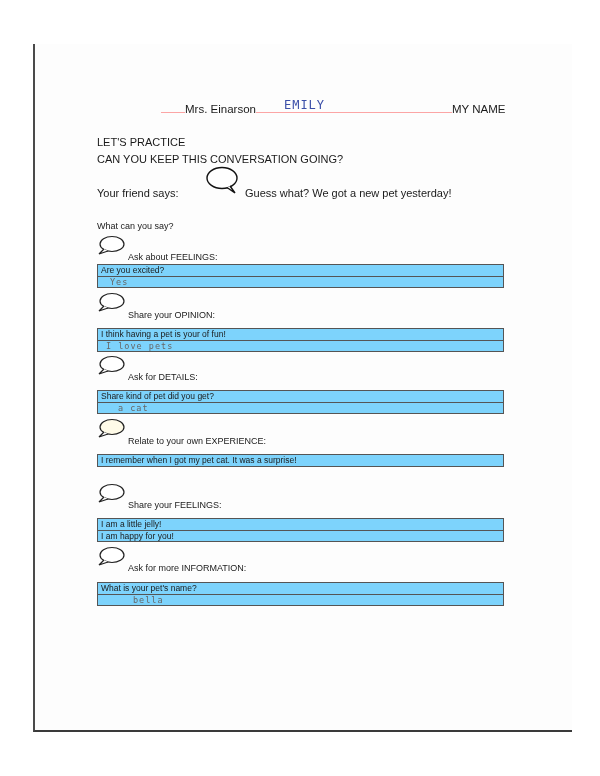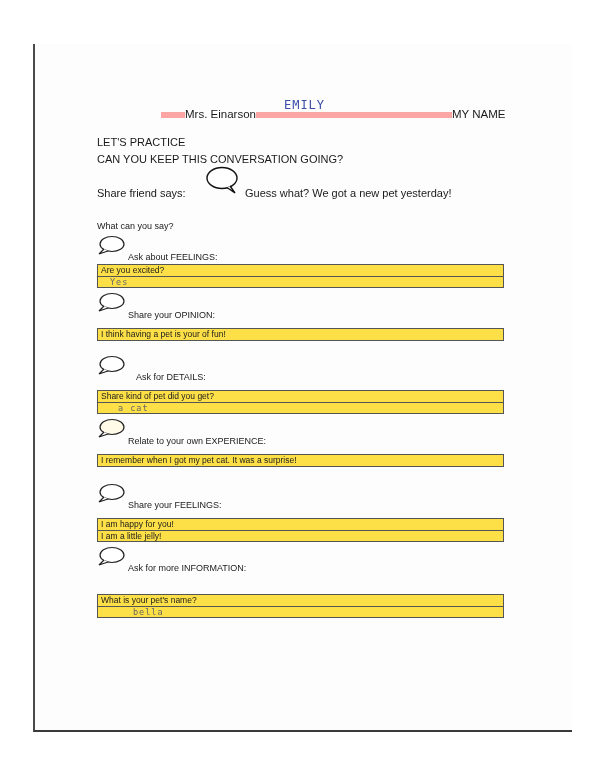--- a/index.html
+++ b/index.html
@@ -8,55 +8,55 @@
     font-family: "Liberation Sans", "DejaVu Sans", sans-serif; color: #1a1a1a;
   }
   .page {
     position: absolute; left: 33px; top: 44px; width: 537px; height: 686px;
     background: #fdfdfd;
     border-left: 2px solid #4a4a4a;
     border-bottom: 2px solid #3a3a3a;
   }
   .abs { position: absolute; white-space: nowrap; }
   .header-line { top: 101px; left: 161px; font-size: 11.5px; }
-  .blank { display: inline-block; border-bottom: 6px solid #fca5a5; height: 11px; vertical-align: baseline; }
+  .blank { display: inline-block; border-bottom: 1px solid #fca5a5; height: 11px; vertical-align: baseline; }
   .hand { font-family: "DejaVu Sans Mono", monospace; color: #3b4fa8; letter-spacing: 1px; }
   .hand-gray { font-family: "DejaVu Sans Mono", monospace; color: #666; letter-spacing: 1px; font-size: 12px; }
   .heading { font-size: 11px; left: 97px; }
   .friend { top: 187px; left: 97px; font-size: 11px; }
   .friend-quote { top: 187px; left: 245px; font-size: 11px; }
   .small { font-size: 9px; }
   .bubble {
     position: absolute; width: 28px; height: 18px;
   }
   .bubble svg { width: 100%; height: 100%; overflow: visible; }
   .prompt-label { font-size: 9px; }
   .box {
     position: absolute; left: 97px; width: 407px;
-    border: 1px solid #555; box-sizing: border-box; background: #fde047;
+    border: 1px solid #555; box-sizing: border-box; background: #7dd3fc;
   }
   .box .row {
     height: 11px; font-size: 8.5px; line-height: 11px; padding-left: 3px;
     box-sizing: border-box; overflow: hidden; white-space: nowrap;
   }
   .box .row + .row { border-top: 1px solid #555; }
 </style>
 </head>
 <body>
 
 <div class="page"></div>
 
 <div class="abs header-line">
   <span class="blank" style="width:24px"></span><span>Mrs. Einarson</span><span class="blank" style="width:196px; position:relative;"><span class="hand" style="position:absolute; left:28px; top:-3px; font-size:12px;">EMILY</span></span><span>MY NAME</span>
 </div>
 
 <div class="abs heading" style="top:136px">LET'S PRACTICE</div>
 <div class="abs heading" style="top:153px">CAN YOU KEEP THIS CONVERSATION GOING?</div>
 
-<div class="abs friend">Share friend says:</div>
+<div class="abs friend">Your friend says:</div>
 <div class="bubble" style="left:205px; top:166px; width:36px; height:28px;">
   <svg viewBox="0 0 36 28">
       <ellipse cx="17" cy="12" rx="15" ry="10.5" fill="#fff" stroke="#111" stroke-width="1.4"></ellipse>
       <path d="M22 21.5 L30 27 L25 20" fill="#fff" stroke="#111" stroke-width="1.4"></path>
     </svg>
 </div>
 <div class="abs friend-quote">Guess what?  We got a new pet yesterday!</div>
 
 <div class="abs small" style="top:221px; left:97px;">What can you say?</div>
 
@@ -74,29 +74,30 @@
 
 <div class="bubble" style="left:97px; top:293px;">
   <svg viewBox="0 0 28 18">
       <ellipse cx="15" cy="8" rx="12" ry="7.5" fill="#fff" stroke="#222" stroke-width="1.2"></ellipse>
       <path d="M7 13 L2 18 L11 15" fill="#fff" stroke="#222" stroke-width="1.2"></path>
     </svg>
 </div>
 <div class="abs prompt-label" style="top:310px; left:128px;">Share your OPINION:</div>
 <div class="box" style="top:328px;">
   <div class="row">I think having a pet is your of fun!</div>
+  <div class="row hand-gray" style="padding-left:8px;">I love pets</div>
 </div>
 
 <div class="bubble" style="left:97px; top:356px;">
   <svg viewBox="0 0 28 18">
       <ellipse cx="15" cy="8" rx="12" ry="7.5" fill="#fff" stroke="#222" stroke-width="1.2"></ellipse>
       <path d="M7 13 L2 18 L11 15" fill="#fff" stroke="#222" stroke-width="1.2"></path>
     </svg>
 </div>
-<div class="abs prompt-label" style="top:372px; left:136px;">Ask for DETAILS:</div>
+<div class="abs prompt-label" style="top:372px; left:128px;">Ask for DETAILS:</div>
 <div class="box" style="top:390px;">
   <div class="row">Share kind of pet did you get?</div>
   <div class="row hand-gray" style="padding-left:20px;">a  cat</div>
 </div>
 
 <div class="bubble" style="left:97px; top:419px;">
   <svg viewBox="0 0 28 18">
       <ellipse cx="15" cy="8" rx="12" ry="7.5" fill="#fffbe8" stroke="#222" stroke-width="1.2"></ellipse>
       <path d="M7 13 L2 18 L11 15" fill="#fff" stroke="#222" stroke-width="1.2"></path>
     </svg>
@@ -107,27 +108,27 @@
 </div>
 
 <div class="bubble" style="left:97px; top:484px;">
   <svg viewBox="0 0 28 18">
       <ellipse cx="15" cy="8" rx="12" ry="7.5" fill="#fff" stroke="#222" stroke-width="1.2"></ellipse>
       <path d="M7 13 L2 18 L11 15" fill="#fff" stroke="#222" stroke-width="1.2"></path>
     </svg>
 </div>
 <div class="abs prompt-label" style="top:500px; left:128px;">Share your FEELINGS:</div>
 <div class="box" style="top:518px;">
+  <div class="row">I am a little jelly!</div>
   <div class="row">I am happy for you!</div>
-  <div class="row">I am a little jelly!</div>
 </div>
 
 <div class="bubble" style="left:97px; top:547px;">
   <svg viewBox="0 0 28 18">
       <ellipse cx="15" cy="8" rx="12" ry="7.5" fill="#fff" stroke="#222" stroke-width="1.2"></ellipse>
       <path d="M7 13 L2 18 L11 15" fill="#fff" stroke="#222" stroke-width="1.2"></path>
     </svg>
 </div>
 <div class="abs prompt-label" style="top:563px; left:128px;">Ask for more INFORMATION:</div>
-<div class="box" style="top:582px;margin-top:12px;">
+<div class="box" style="top:582px;">
   <div class="row">What is your pet's name?</div>
   <div class="row hand-gray" style="padding-left:35px;">bella</div>
 </div>
 
 </body></html>

